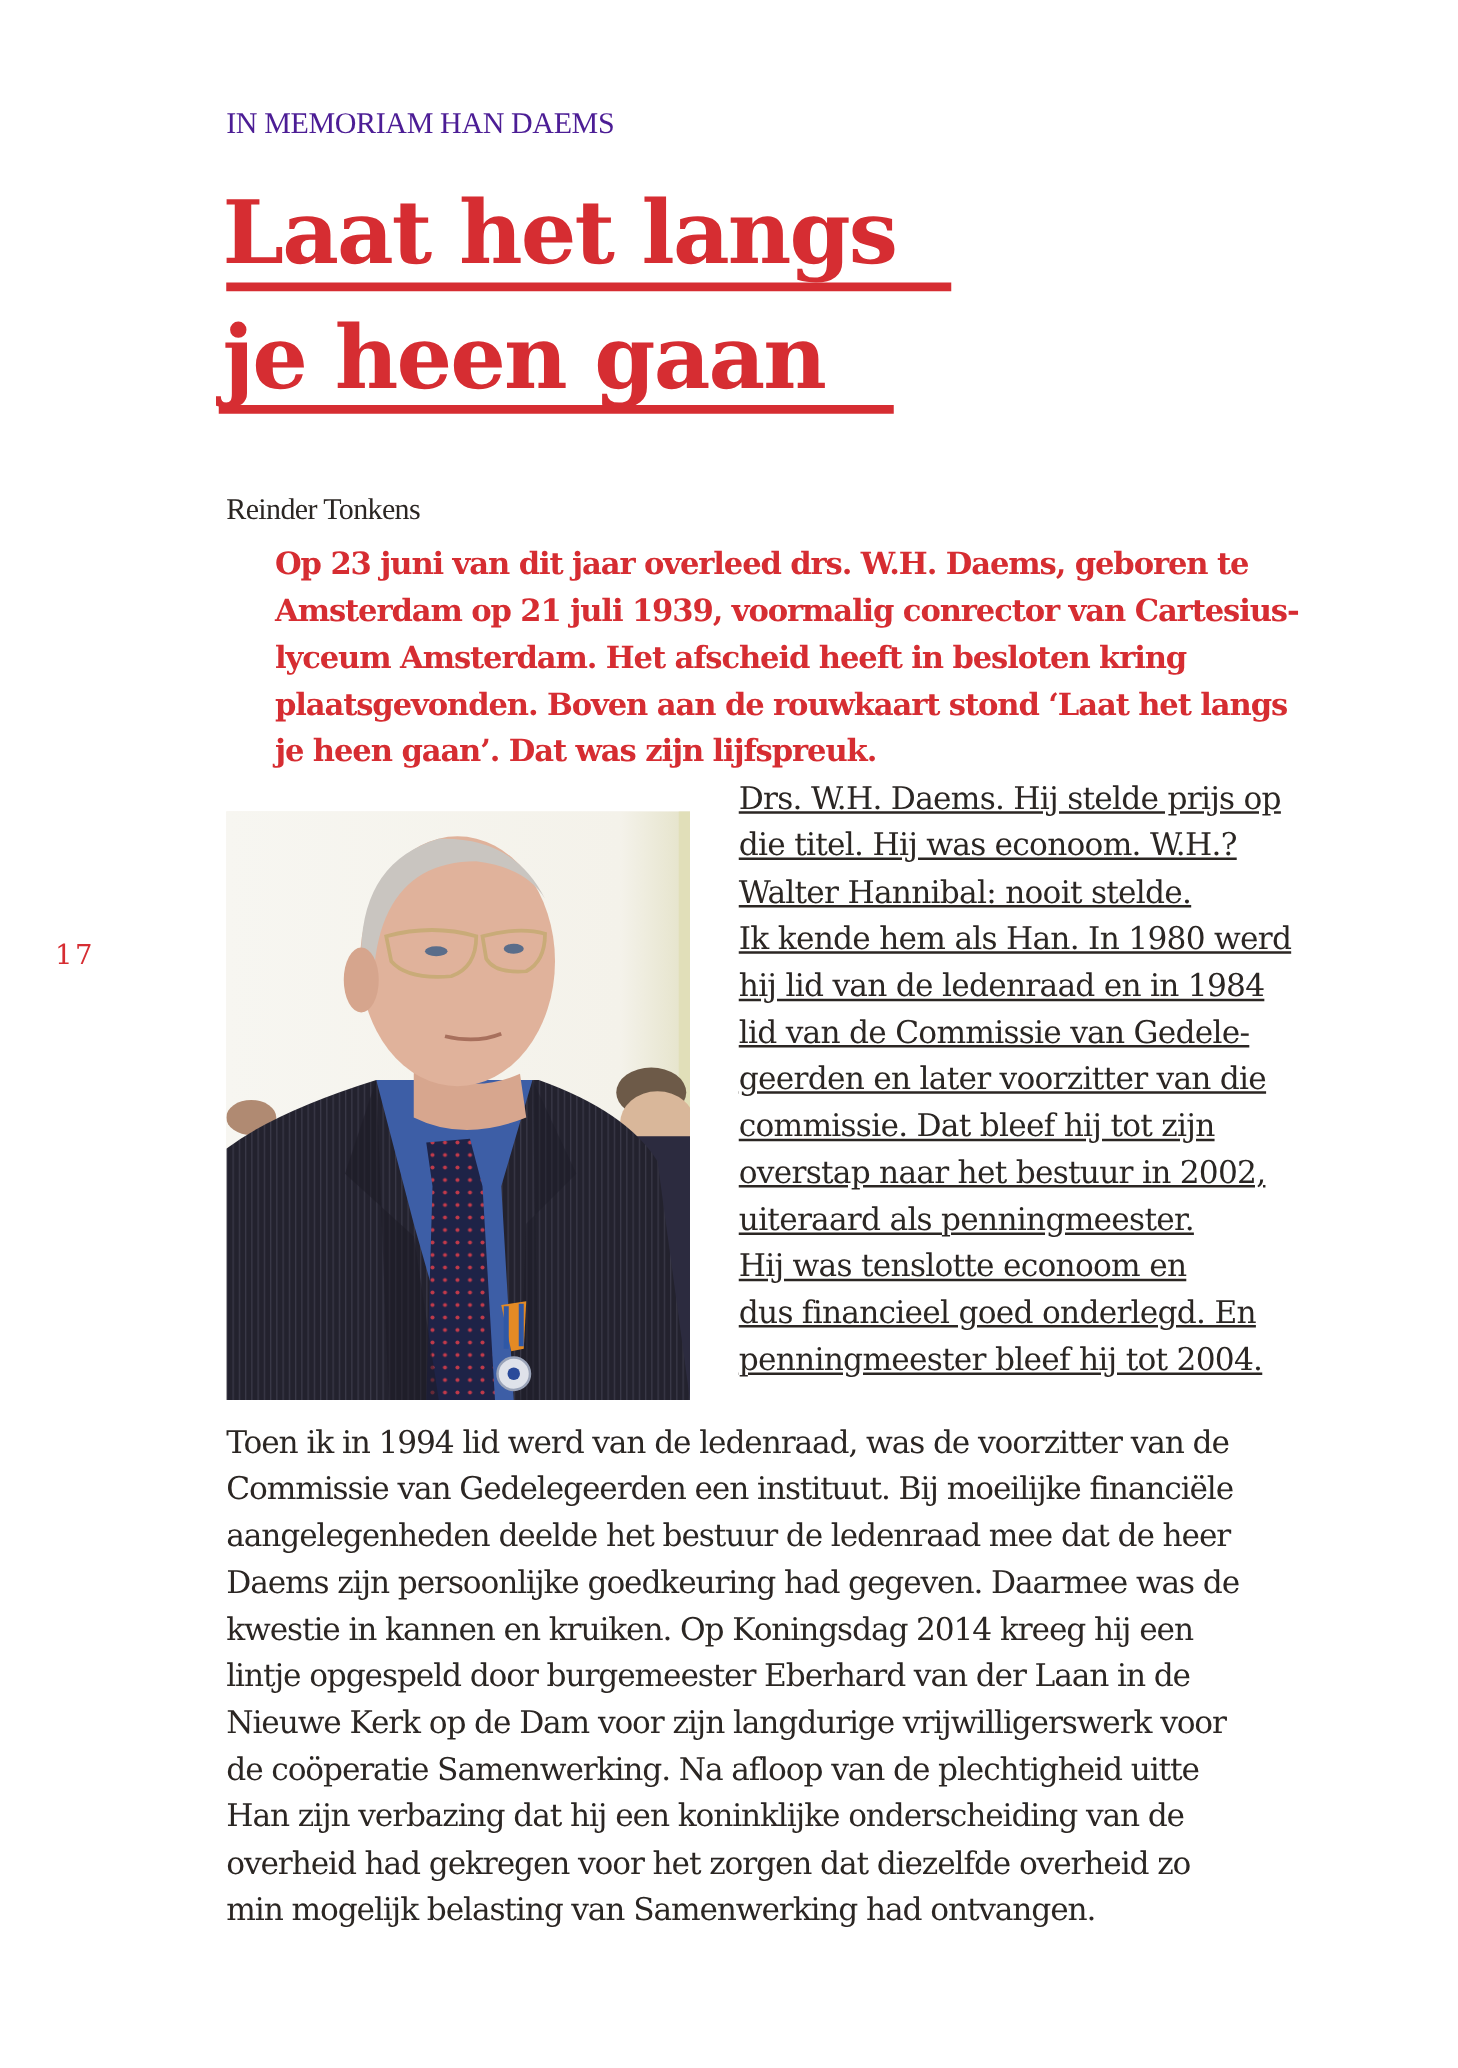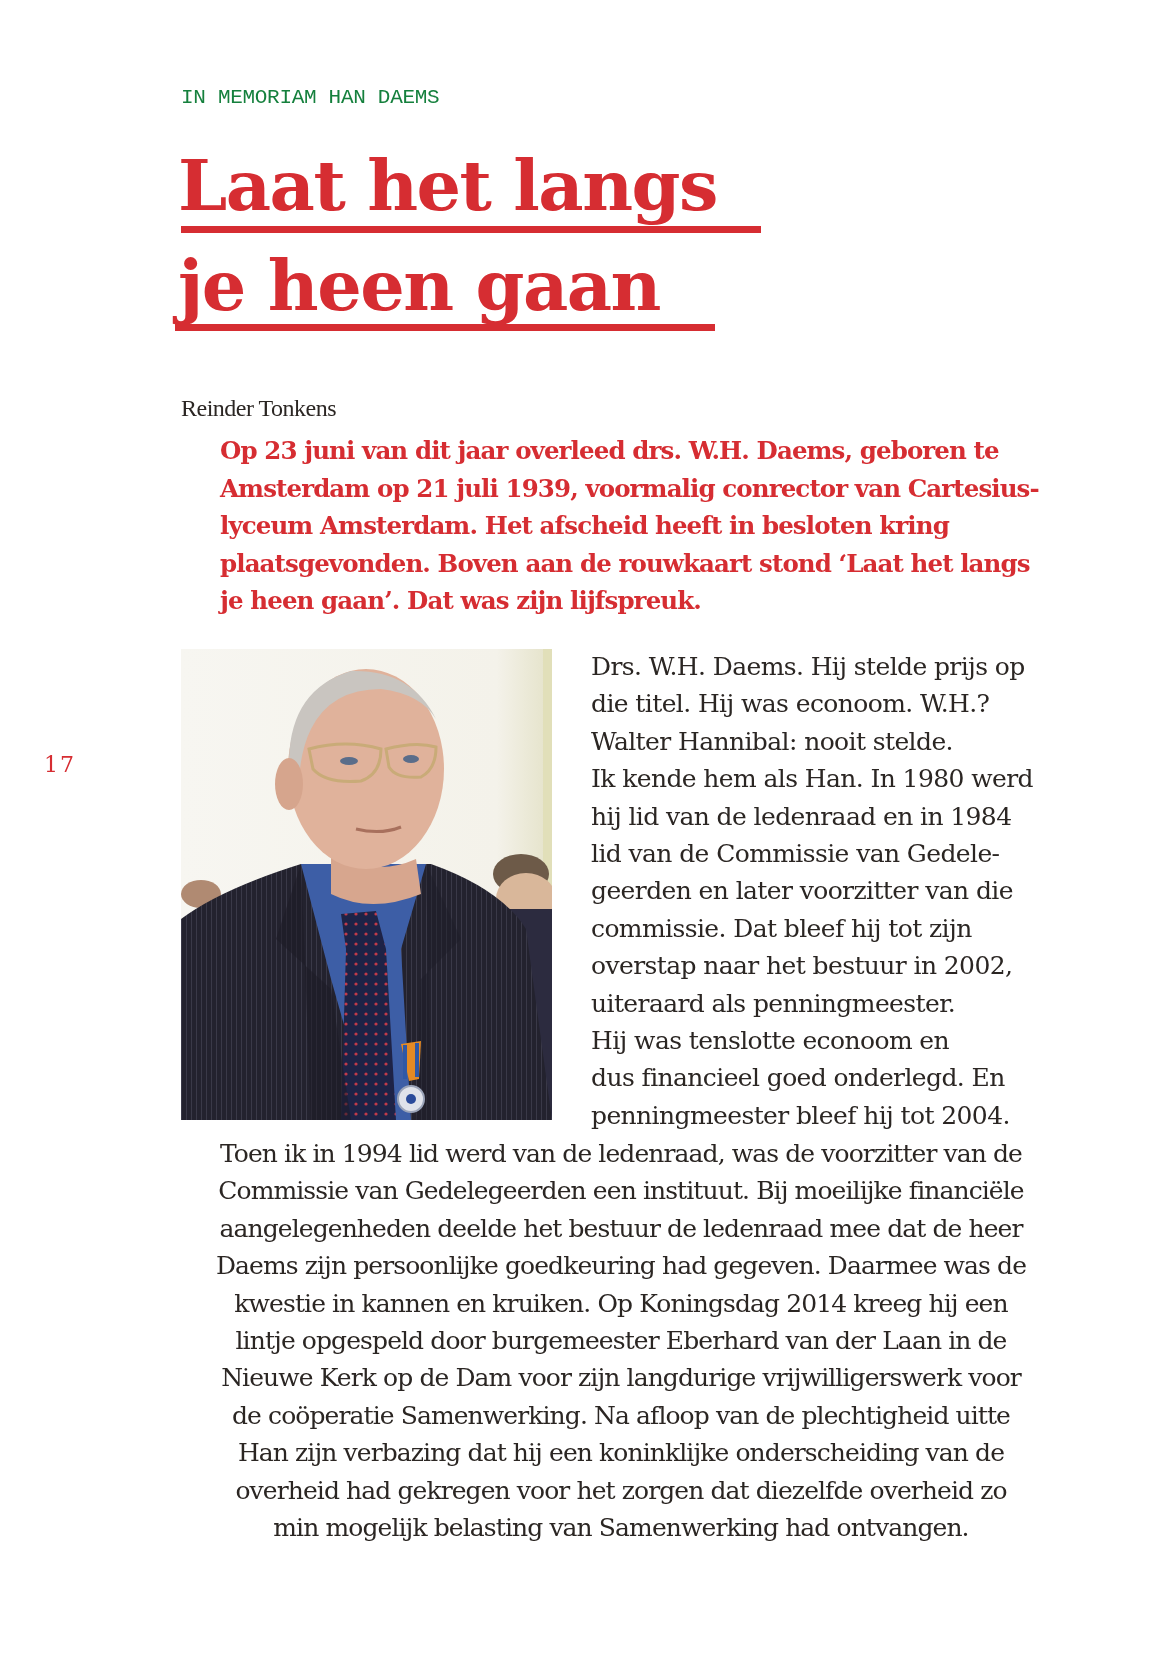--- a/index.html
+++ b/index.html
@@ -2,22 +2,22 @@
 <html><head>
   <meta charset="utf-8">
   <style>
     html, body { margin: 0; padding: 0; background: #ffffff; }
     body {
       width: 1166px; height: 1654px; position: relative; overflow: hidden;
       font-family: "DejaVu Serif", serif; color: #2b2623;
     }
     .kicker {
       position: absolute; left: 181px; top: 86px;
-      font-family: Liberation Mono, monospace; font-size: 21px; letter-spacing: -0.3px;
-      color: #15803d; white-space: nowrap;
+      font-family: Liberation Serif, serif; font-size: 24px; letter-spacing: -0.3px;
+      color: #4c1d95; white-space: nowrap;
     }
     .headline {
       position: absolute; left: 178px; top: 136px;
       font-family: "DejaVu Serif", serif; font-weight: bold;
       color: #d62d32; font-size: 70px; line-height: 100px; letter-spacing: -1.5px;
     }
     .headline .line { display: block; position: relative; white-space: nowrap; }
     .headline .line span { display: inline-block; }
     .rule1 { position: absolute; left: 181px; top: 226px; width: 580px; height: 7px; background: #d62d32; }
     .rule2 { position: absolute; left: 175px; top: 324px; width: 540px; height: 7px; background: #d62d32; }
@@ -35,29 +35,29 @@
     .lead .ln { display: block; white-space: nowrap; }
     .page-number {
       position: absolute; left: 44px; top: 752px;
       font-family: "DejaVu Serif", serif; font-size: 22px; color: #d62d32; letter-spacing: 2px;
     }
     .photo {
       position: absolute; left: 181px; top: 649px; width: 371px; height: 471px;
       overflow: hidden; background: #f6f4ee;
     }
     .body-right {
-      position: absolute; left: 591px; top: 648px; width: 460px;
+      position: absolute; left: 591px; top: 620px; width: 460px;
       font-family: "DejaVu Serif", serif; font-size: 25px; line-height: 37.4px;
-      color: #2b2623; letter-spacing: -0.6px;
+      color: #2b2623; letter-spacing: -0.6px; text-decoration: underline;
     }
     .body-right .ln, .body-full .ln { display: block; white-space: nowrap; }
     .body-full {
       position: absolute; left: 181px; top: 1135px; width: 880px;
       font-family: "DejaVu Serif", serif; font-size: 25px; line-height: 37.4px;
-      color: #2b2623; letter-spacing: -0.9px; text-align: center;
+      color: #2b2623; letter-spacing: -0.9px;
     }
   </style>
 </head>
 <body>
 
 <div class="kicker">IN MEMORIAM HAN DAEMS</div>
 
 <div class="headline">
   <span class="line"><span>Laat het langs</span></span>
   <span class="line"><span>je heen gaan</span></span>

